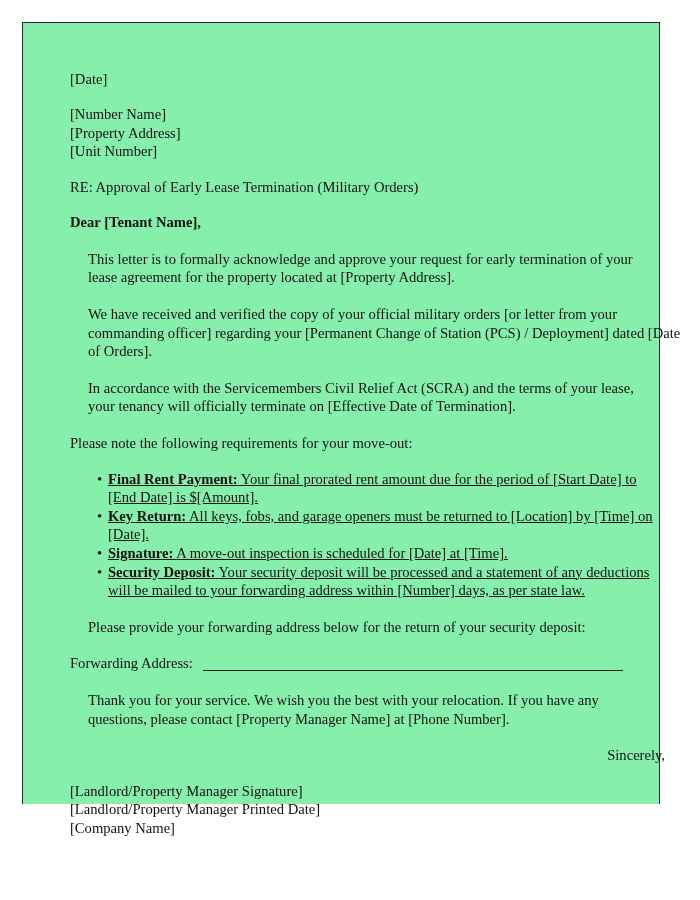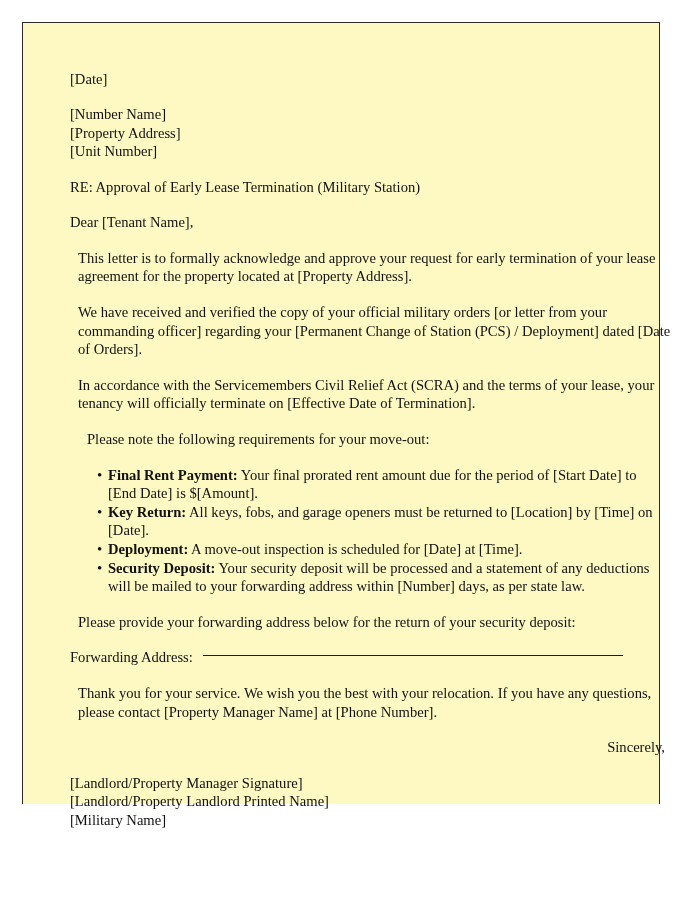--- a/index.html
+++ b/index.html
@@ -23,21 +23,21 @@
     position: absolute;
     left: 22px;
     top: 22px;
     width: 638px;
     height: 782px;
     border-left: 1.5px solid #2b2b2b;
     border-top: 1.5px solid #2b2b2b;
     border-right: 1.5px solid #2b2b2b;
     border-bottom: none;
     box-sizing: border-box;
-    background: #fef9c3;
+    background: #86efac;
   }
 
   .letter-body {
     position: absolute;
     left: 47px;
     top: 47px;
     width: 595px;
     font-size: 14.6px;
     line-height: 18.6px;
   }
@@ -50,49 +50,51 @@
   }
 
   
   .addr-line {
     margin: 0;
     line-height: 18.4px;
     white-space: nowrap;
   }
 
   .para {
-    margin: 8px;
+    margin: 18px;
     text-align: left;
   }
 
   
   .para-wide {
     width: 600px;
   }
 
   .subject-line {
     margin: 0;
     white-space: nowrap;
   }
 
   .salutation {
     margin: 0;
     white-space: nowrap;
+    font-weight: bold;
   }
 
   .intro-list {
-    margin: 17px;
+    margin: 0;
     white-space: nowrap;
   }
 
   
   ul.requirements {
     list-style: none;
     margin: 0 0 17px 0;
     padding: 0;
+    text-decoration: underline;
   }
   ul.requirements > li {
     position: relative;
     margin: 0 0 0 0;
     padding-left: 38px;
     line-height: 18.6px;
   }
   ul.requirements > li::before {
     content: "\2022";
     position: absolute;
@@ -103,21 +105,21 @@
     color: #111111;
   }
   .li-label {
     font-weight: bold;
   }
 
   
   .forwarding-row {
     margin: 0 0 17px 0;
     display: flex;
-    align-items: center;
+    align-items: flex-end;
     white-space: nowrap;
   }
   .forwarding-rule {
     display: inline-block;
     height: 0;
     width: 420px;
     margin-left: 10px;
     border-bottom: 1.6px solid #1a1a1a;
     position: relative;
     top: -2px;
@@ -145,21 +147,21 @@
       <p class="addr-line">[Date]</p>
     </div>
 
     <div class="block">
       <p class="addr-line">[Number Name]</p>
       <p class="addr-line">[Property Address]</p>
       <p class="addr-line">[Unit Number]</p>
     </div>
 
     <div class="block">
-      <p class="subject-line">RE: Approval of Early Lease Termination (Military Station)</p>
+      <p class="subject-line">RE: Approval of Early Lease Termination (Military Orders)</p>
     </div>
 
     <div class="block">
       <p class="salutation">Dear [Tenant Name],</p>
     </div>
 
     <div class="block">
       <p class="para">This letter is to formally acknowledge and approve your request for early termination of your lease agreement for the property located at [Property Address].</p>
     </div>
 
@@ -171,21 +173,21 @@
       <p class="para">In accordance with the Servicemembers Civil Relief Act (SCRA) and the terms of your lease, your tenancy will officially terminate on [Effective Date of Termination].</p>
     </div>
 
     <div class="block">
       <p class="intro-list">Please note the following requirements for your move-out:</p>
     </div>
 
     <ul class="requirements">
       <li><span class="li-label">Final Rent Payment:</span> <span>Your final prorated rent amount due for the period of [Start Date] to [End Date] is $[Amount].</span></li>
       <li><span class="li-label">Key Return:</span> <span>All keys, fobs, and garage openers must be returned to [Location] by [Time] on [Date].</span></li>
-      <li><span class="li-label">Deployment:</span> <span>A move-out inspection is scheduled for [Date] at [Time].</span></li>
+      <li><span class="li-label">Signature:</span> <span>A move-out inspection is scheduled for [Date] at [Time].</span></li>
       <li><span class="li-label">Security Deposit:</span> <span>Your security deposit will be processed and a statement of any deductions will be mailed to your forwarding address within [Number] days, as per state law.</span></li>
     </ul>
 
     <div class="block">
       <p class="para">Please provide your forwarding address below for the return of your security deposit:</p>
     </div>
 
     <div class="forwarding-row">
       <span>Forwarding Address:</span>
       <span class="forwarding-rule"></span>
@@ -194,18 +196,18 @@
     <div class="block">
       <p class="para">Thank you for your service. We wish you the best with your relocation. If you have any questions, please contact [Property Manager Name] at [Phone Number].</p>
     </div>
 
     <div class="closing">
       <span>Sincerely,</span>
     </div>
 
     <div class="signature-block">
       <p class="sig-line">[Landlord/Property Manager Signature]</p>
-      <p class="sig-line">[Landlord/Property Landlord Printed Name]</p>
-      <p class="sig-line">[Military Name]</p>
+      <p class="sig-line">[Landlord/Property Manager Printed Date]</p>
+      <p class="sig-line">[Company Name]</p>
     </div>
 
   </div>
 </div>
 
 </body></html>

